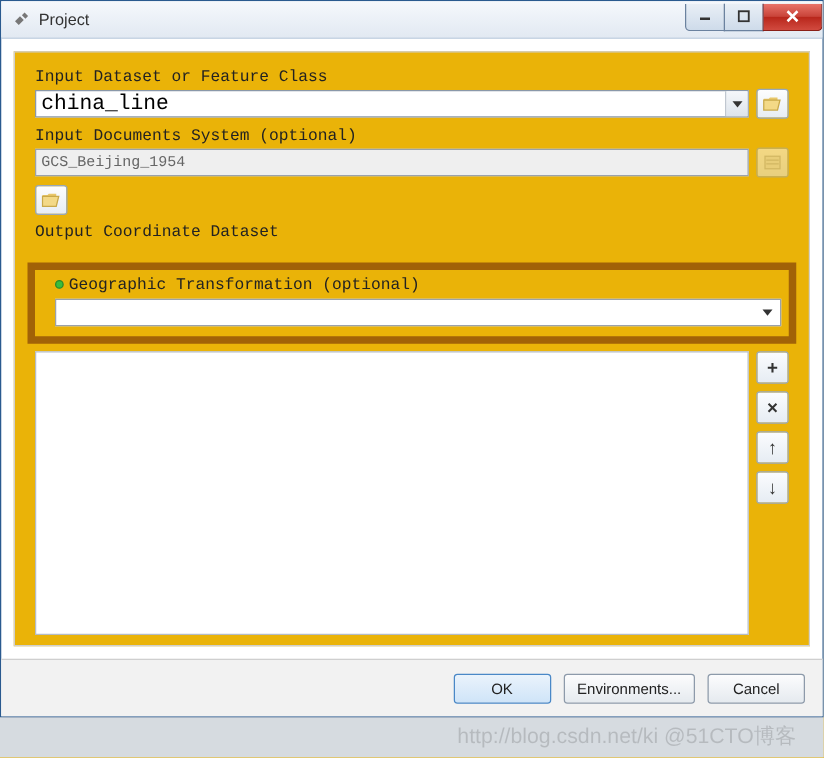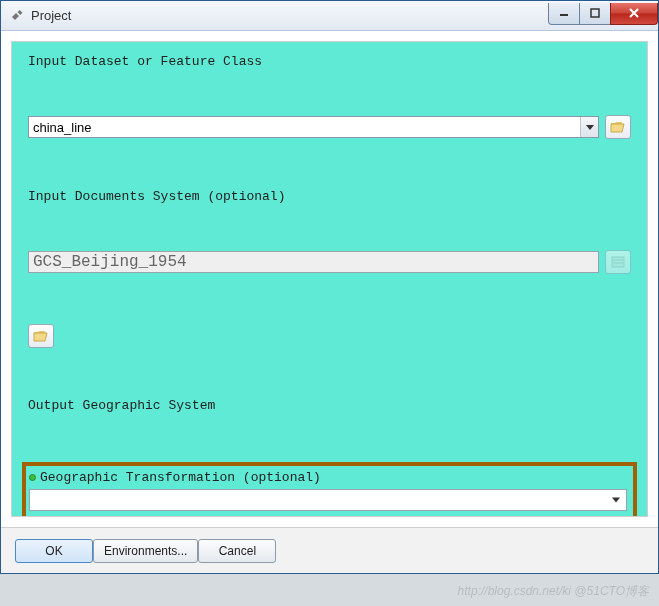--- a/index.html
+++ b/index.html
@@ -52,64 +52,63 @@
     border-color: #8a1f17;
     border-bottom-right-radius: 4px;
     margin-right: 0;
   }
   .win-btn.min { border-bottom-left-radius: 4px; }
   .content {
     flex: 1;
     margin: 10px;
     padding: 12px 16px 8px 16px;
     border: 1px solid #cfcfcf;
-    background: #5eead4;
+    background: #eab308;
     overflow: hidden;
     display: flex;
     flex-direction: column;
-    gap: 44px;
   }
   .mono-label {
     font-family: "Courier New", monospace;
     font-size: 13px;
     color: #222;
     margin-bottom: 2px;
   }
   .row {
     display: flex;
     align-items: center;
     gap: 6px;
     margin-bottom: 6px;
   }
   .row .input, .row select, .row .select-sim {
     flex: 1;
     height: 22px;
     border: 1px solid #9aa2ab;
     background: #fff;
     font-family: "Courier New", monospace;
-    font-size: 16px;
+    font-size: 12px;
     padding: 8px 4px;
   }
   .row .input.readonly {
     background: #efefef;
     color: #666;
   }
   .combo {
     flex: 1;
     display: flex;
     height: 22px;
     border: 1px solid #8a98a9;
     background: #fff;
   }
   .combo input {
     flex: 1;
     border: none;
     outline: none;
-    font-family: Liberation Sans, sans-serif;
-    font-size: 13px;
+    font-family: Liberation Mono, monospace;
+    font-size: 17px;
     padding: 2px 4px;
     background: transparent;
   }
   .combo .drop {
     width: 18px;
     border-left: 1px solid #c0c7d0;
     background: linear-gradient(#f5f7fa,#dde4ec);
     display: flex; align-items: center; justify-content: center;
   }
   .folder-btn {
@@ -117,23 +116,23 @@
     border: 1px solid #97a8bb;
     border-radius: 3px;
     background: linear-gradient(#fdfdfe,#e7edf4);
     display: flex; align-items: center; justify-content: center;
   }
   .folder-btn.highlight {
     border: 2px solid #5aa9e6;
   }
   .folder-btn.disabled { opacity: 0.5; }
   .transform-block {
-    border: 4px solid #a16207;
-    padding: 4px 6px 8px 3px;
-    margin: 3px -6px 6px -6px;
+    border: 6px solid #a16207;
+    padding: 4px 6px 8px 16px;
+    margin: 15px -6px 6px -6px;
   }
   .dot-label { display: flex; align-items: center; gap: 4px; }
   .green-dot {
     width: 7px; height: 7px; border-radius: 50%;
     background: #3bbd3b;
     border: 1px solid #2a8a2a;
   }
   .dd {
     height: 22px;
     border: 1px solid #9aa2ab;
@@ -168,22 +167,23 @@
     border-radius: 3px;
     background: linear-gradient(#fbfcfe,#e6ecf3);
     display: flex; align-items: center; justify-content: center;
     font-size: 15px; font-weight: bold; color: #333;
   }
   .footer {
     height: 46px;
     border-top: 1px solid #cfcfcf;
     background: #f2f2f2;
     display: flex;
+    justify-content: flex-end;
     align-items: center;
-    gap: 0;
+    gap: 10px;
     padding: 0 14px;
   }
   .btn {
     height: 24px;
     min-width: 78px;
     padding: 0 10px;
     border: 1px solid #8d9aaa;
     border-radius: 3px;
     background: linear-gradient(#fcfcfd,#e5eaef);
     font-size: 12px;
@@ -195,25 +195,24 @@
     background: linear-gradient(#eaf3fc,#cfe4f8);
   }
   .caret-down {
     width: 0; height: 0;
     border-left: 4px solid transparent;
     border-right: 4px solid transparent;
     border-top: 5px solid #333;
   }
   .watermark {
     position: absolute;
-    bottom: 6px; right: 10px;
+    bottom: 6px; right: 22px;
     color: rgba(0,0,0,0.15);
-    font-size: 12px;
+    font-size: 17px;
     pointer-events: none;
-    font-style: italic;
   }
 </style>
 </head>
 <body>
 
 <div class="window">
 
   <div class="titlebar">
     <span class="icon">
       <svg width="14" height="14" viewBox="0 0 14 14">
@@ -272,21 +271,21 @@
 
     <div class="row">
       <div class="folder-btn">
         <svg width="16" height="14">
             <path d="M1 3 L5 3 L6 2 L12 2 L12 4 L1 4 Z" fill="#e9c76a"></path>
             <path d="M1 4 L14 4 L12 12 L1 12 Z" fill="#f3d987" stroke="#c9a94a"></path>
           </svg>
       </div>
     </div>
 
-    <div class="mono-label">Output Geographic System</div>
+    <div class="mono-label">Output Coordinate Dataset</div>
 
     <div class="transform-block">
       <div class="dot-label">
         <span class="green-dot"></span>
         <span class="mono-label" style="margin:0">Geographic Transformation (optional)</span>
       </div>
       <div class="dd">
         <span></span>
         <span class="caret">
             <div class="caret-down"></div>

